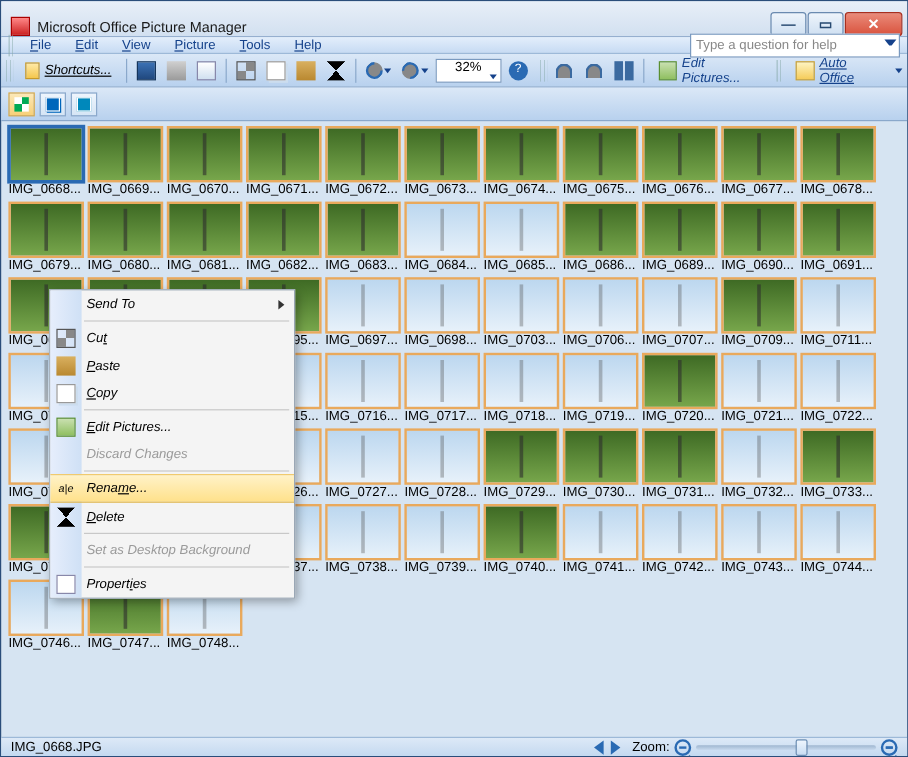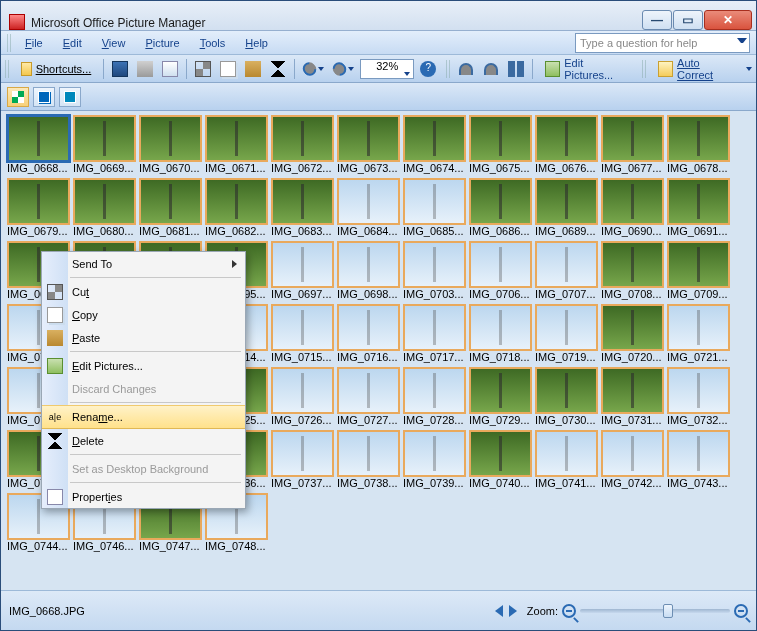--- a/index.html
+++ b/index.html
@@ -7,31 +7,31 @@
 
 
 .titlebar { height: 30px; background: linear-gradient(#e8eff8, #d2e0f0); display: flex; align-items: flex-end; padding: 0 4px 0 8px; border-bottom: 1px solid #96afcf; }
 .titlebar .app-icon { width: 16px; height: 16px; background: linear-gradient(#f88,#c22); border: 1px solid #a00; margin-right: 6px; }
 .titlebar .title { flex: 1; color: #1a1a1a; font-size: 12px; }
 .win-btns { display: flex; gap: 1px; }
 .win-btn { width: 30px; height: 20px; border: 1px solid #6a8ab0; background: linear-gradient(#eef4fb,#cfe0f2); border-radius: 3px; display: flex; align-items: center; justify-content: center; color:#274a71; font-size:12px; font-weight:bold; }
 .win-btn.close { width: 48px; background: linear-gradient(#ea8b7a,#d9533e); border-color: #a82e1e; color:#fff; }
 
 
-.menubar { height: 24px; display: flex; align-items: center; padding: 0 6px; gap: 4px; border-bottom: 1px solid #9db9d8; background: linear-gradient(#e3eefb,#c7dbf3); }
+.menubar { height: 14px; display: flex; align-items: center; padding: 0 6px; gap: 4px; border-bottom: 1px solid #9db9d8; background: linear-gradient(#e3eefb,#c7dbf3); }
 .menu-item { padding: 3px 8px; color: #15428b; }
 .menu-item u { text-decoration: underline; }
 .help-box { margin-left: auto; width: 175px; height: 20px; background: #fff; border: 1px solid #7a9ac0; display: flex; align-items: center; padding: 0 4px; color:#888; position: relative; }
 .help-drop { position:absolute; right:2px; top:4px; width:10px; height:10px; border-left:4px solid transparent;border-right:4px solid transparent;border-top:5px solid #15428b; }
 
 
 .toolbar { height: 28px; display:flex; align-items:center; padding: 0 4px; gap:3px; background: linear-gradient(#dbe8f7,#b8d1ee); border-bottom: 1px solid #8aa8cb; }
 .grip { width:6px; height:18px; background: repeating-linear-gradient(90deg,#8aa 0 1px,transparent 1px 3px); opacity:.5;}
 .tbtn { height: 22px; min-width: 22px; display:flex; align-items:center; justify-content:center; padding: 0 3px; border-radius:3px; }
-.tbtn.lbl { padding: 0 6px; border:1px solid transparent;}
+.tbtn.lbl { padding: 0 6px; border:1px solid transparent;font-style:italic;}
 .ico { width:16px; height:16px; display:inline-block; background:#888; }
 .ico.shortcuts{ background:linear-gradient(#ffe9a5,#f4c74e); border:1px solid #c79a2a; width:14px;height:14px;}
 .ico.save{ background:linear-gradient(#3c72b5,#20487e); border:1px solid #15355c;}
 .ico.print{ background:linear-gradient(#d0d0d0,#9a9a9a);}
 .ico.mail{ background:linear-gradient(#fff,#d0e0f0); border:1px solid #88a;}
 .ico.cut{ background:conic-gradient(#888 0 25%,transparent 0 50%,#888 0 75%,transparent 0);border:1px solid #555;}
 .ico.copy{ background:#fff;border:1px solid #999;box-shadow:2px 2px 0 #cde;}
 .ico.paste{ background:linear-gradient(#d9b060,#b98830);}
 .ico.del{ background:conic-gradient(#000 0 12%,transparent 0 38%,#000 0 62%,transparent 0 88%,#000 0);}
 .ico.undo,.ico.redo{ width:14px;height:14px;border:2px solid #2a6ab3;border-right-color:transparent;border-radius:50%; transform:rotate(-45deg);}
@@ -64,31 +64,31 @@
 .thumb .lbl{ width:63px; height:14px; overflow:hidden; white-space:nowrap; text-overflow:ellipsis; font-size:11px; color:#000;}
 .thumb .imgbox::before{content:"";position:absolute;left:48%;top:10%;width:3px;height:80%;background:#4d4d4d;opacity:.5;}
 .row-sky .imgbox{background:linear-gradient(#bcd7ef,#e7f1fa);}
 .row-green .imgbox{background:linear-gradient(#3e6a24,#77a64b);}
 .row-sky .imgbox::before{opacity:.35;}
 .row-green .imgbox::before{background:#2d2d2d;opacity:.6;}
 
 
 .ctxmenu { position:absolute; left:40px; top:140px; width:205px; background:#f4f4f4; border:1px solid #9aa7b5; box-shadow:2px 3px 8px rgba(0,0,0,.35); z-index:50;}
 .ctx-leftbar { position:absolute; left:0; top:0; bottom:0; width:26px; background:linear-gradient(90deg,#e6eefc,#cfe0f5);}
-.ctx-items{position:relative;}
+.ctx-items{position:relative;font-style:italic;}
 .ctx-item { height:23px; display:flex; align-items:center; padding-left:30px; gap:8px; position:relative;}
 .ctx-item.hl { background:linear-gradient(#fff2c8,#ffe18b); border-top:1px solid #f0ca6e;border-bottom:1px solid #e0b855; height:24px;}
 .ctx-item.disabled { color:#9a9a9a;}
 .ctx-sep { height:1px; background:#c8c8c8; margin:2px 4px 2px 28px;}
 .ctx-ico { position:absolute; left:5px; width:16px; height:16px; display:flex; align-items:center; justify-content:center;}
 .ctx-arrow { position:absolute; right:8px; width:0;height:0;border-top:4px solid transparent;border-bottom:4px solid transparent;border-left:5px solid #333;}
 .ctx-item u { text-decoration: underline; }
 
 
-.statusbar { position:absolute; bottom:0; left:0; right:0; height:40px; display:flex; align-items:center; padding: 0 8px; gap:10px; background:linear-gradient(#dde9f7,#c4d9f0); border-top:1px solid #9db9d8;}
+.statusbar { position:absolute; bottom:0; left:0; right:0; height:16px; display:flex; align-items:center; padding: 0 8px; gap:10px; background:linear-gradient(#dde9f7,#c4d9f0); border-top:1px solid #9db9d8;}
 .status-file { flex:1; }
 .nav-arrows { display:flex; gap:6px; }
 .navbtn{ width:0;height:0;border-top:6px solid transparent;border-bottom:6px solid transparent;}
 .navbtn.prev{border-right:8px solid #2a6ab3;}
 .navbtn.next{border-left:8px solid #2a6ab3;}
 .zoom-area{display:flex;align-items:center;gap:4px;}
 .mag{ width:14px;height:14px;border:2px solid #2a6ab3;border-radius:50%;position:relative;}
 .mag::after{content:"";position:absolute;right:-5px;bottom:-5px;width:6px;height:2px;background:#2a6ab3;transform:rotate(45deg);}
 .mag.minus::before{content:"";position:absolute;left:2px;top:4px;width:6px;height:2px;background:#2a6ab3;}
 .mag.plus::before{content:"";position:absolute;left:2px;top:4px;width:6px;height:2px;background:#2a6ab3;box-shadow:0 -2px 0 #2a6ab3 inset;}
@@ -184,21 +184,21 @@
       <span class="ico flip"></span>
     </div>
   <span class="sep"></span>
   <div class="tbtn lbl">
     <span class="ico edit"></span>
     <span style="margin-left:4px;color:#15428b">Edit Pictures...</span>
   </div>
   <span class="grip"></span>
   <div class="tbtn lbl">
     <span class="ico auto"></span>
-    <span style="margin-left:4px;text-decoration:underline;color:#15428b">Auto Correct</span>
+    <span style="margin-left:4px;text-decoration:underline;color:#15428b">Auto Office</span>
   </div>
   <span class="tarrow" style="margin-left:auto"></span>
 </div>
 
 <div class="viewbar">
   <div class="viewbtn active">
       <span class="vg grid"></span>
     </div>
   <div class="viewbtn">
       <span class="vg film"></span>
@@ -326,24 +326,20 @@
         <div class="imgbox"></div>
         <div class="lbl">IMG_0703...</div>
       </div>
       <div class="thumb row-sky">
         <div class="imgbox"></div>
         <div class="lbl">IMG_0706...</div>
       </div>
       <div class="thumb row-sky">
         <div class="imgbox"></div>
         <div class="lbl">IMG_0707...</div>
-      </div>
-      <div class="thumb row-green">
-        <div class="imgbox"></div>
-        <div class="lbl">IMG_0708...</div>
       </div>
       <div class="thumb row-green">
         <div class="imgbox"></div>
         <div class="lbl">IMG_0709...</div>
       </div>
       <div class="thumb row-sky">
         <div class="imgbox"></div>
         <div class="lbl">IMG_0711...</div>
       </div>
       <div class="thumb row-sky">
@@ -501,29 +497,29 @@
       </div>
       <div class="ctx-sep"></div>
       <div class="ctx-item">
         <span class="ctx-ico">
             <span class="ico cut"></span>
           </span>
         <span>Cu<u>t</u></span>
       </div>
       <div class="ctx-item">
         <span class="ctx-ico">
+            <span class="ico paste"></span>
+          </span>
+        <span><u>P</u>aste</span>
+      </div>
+      <div class="ctx-item">
+        <span class="ctx-ico">
             <span class="ico copy"></span>
           </span>
         <span><u>C</u>opy</span>
-      </div>
-      <div class="ctx-item">
-        <span class="ctx-ico">
-            <span class="ico paste"></span>
-          </span>
-        <span><u>P</u>aste</span>
       </div>
       <div class="ctx-sep"></div>
       <div class="ctx-item">
         <span class="ctx-ico">
             <span class="ico edit"></span>
           </span>
         <span><u>E</u>dit Pictures...</span>
       </div>
       <div class="ctx-item disabled">
         <span>Discard Changes</span>

